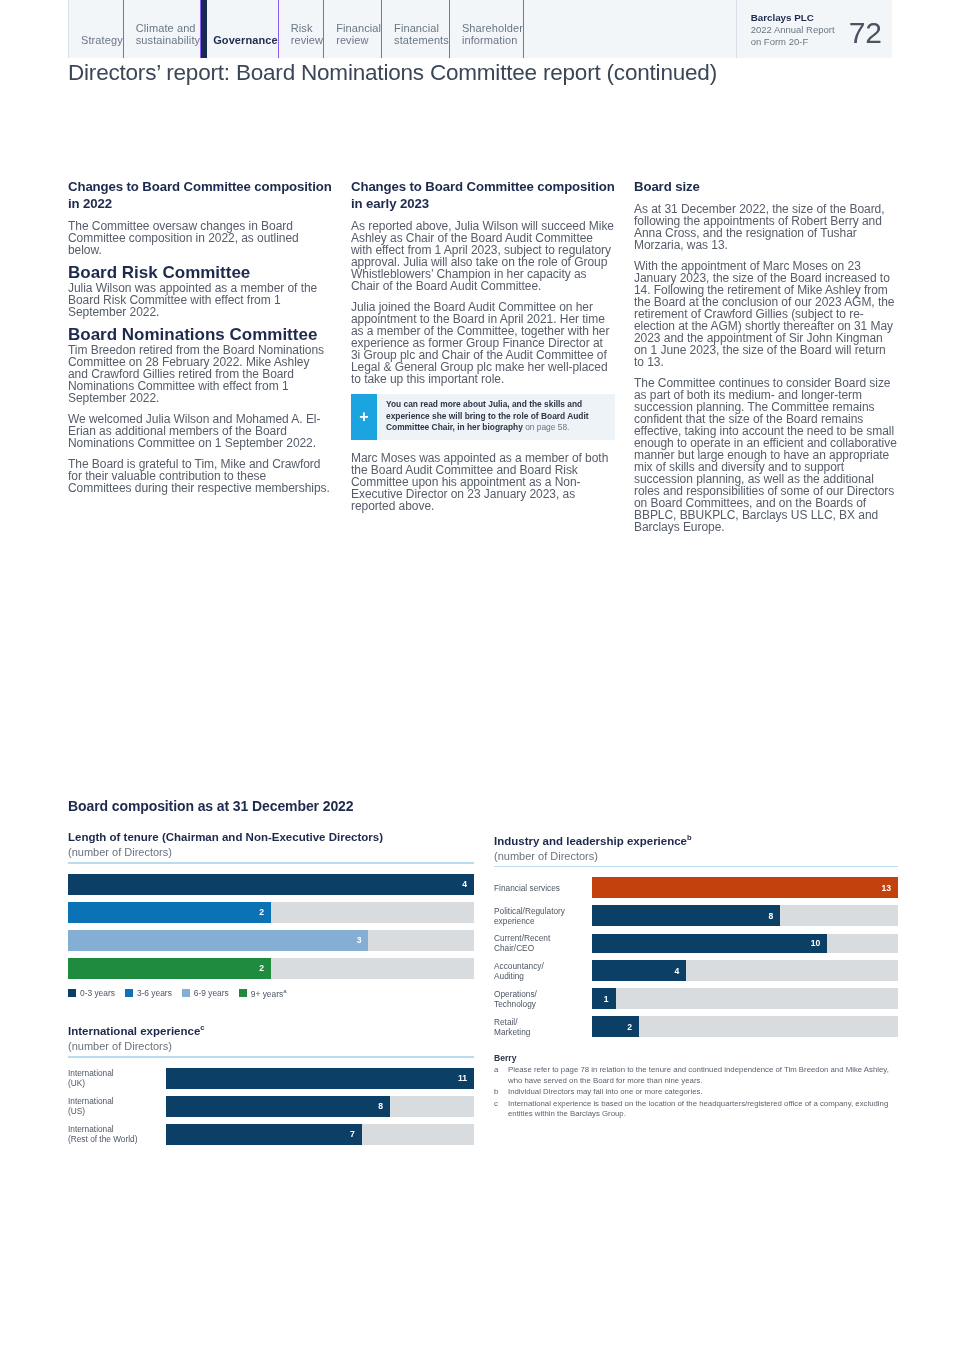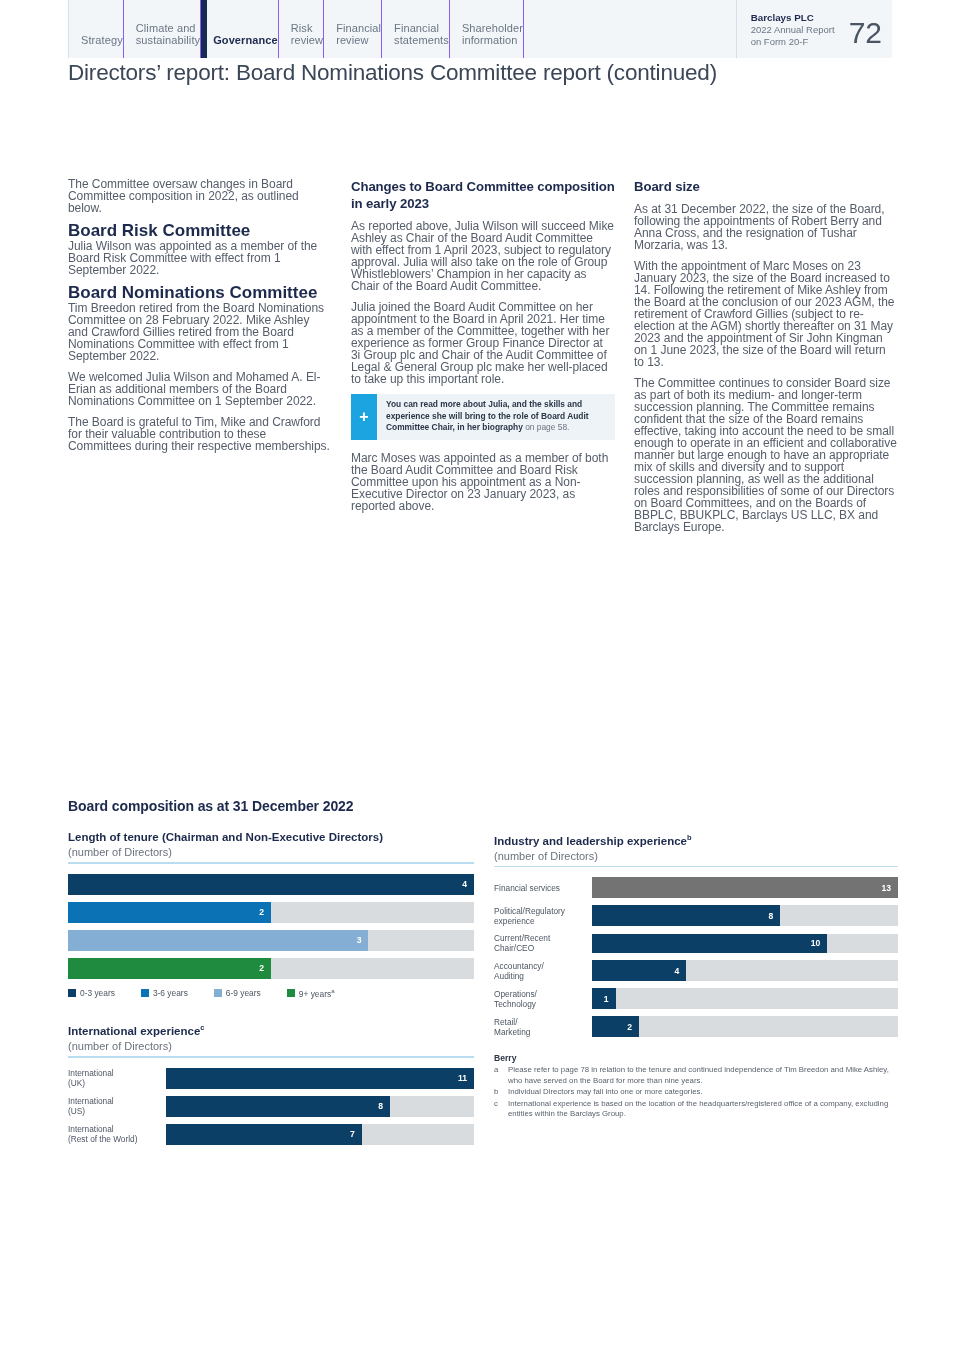--- a/index.html
+++ b/index.html
@@ -115,21 +115,21 @@
   .bar-fill {
     position: relative; height: 100%;
     display: flex; align-items: center; justify-content: flex-end;
   }
   .bar-value {
     font-size: 8.6px; font-weight: bold; color: #ffffff;
     padding-right: 7px; white-space: nowrap;
   }
 
   
-  .legend { display: flex; align-items: flex-start; gap: 26px; margin-top: 9px; }
+  .legend { display: flex; align-items: flex-start; gap: 10px; margin-top: 9px; }
   .legend-item { display: flex; align-items: center; gap: 4px; }
   .legend-swatch { width: 8px; height: 8px; display: inline-block; }
   .legend-text { font-size: 8.4px; color: #4d5664; }
   .legend-text sup { font-size: 6px; vertical-align: super; }
 
   
   .notes { margin-top: 16px; }
   .notes-title { font-size: 8.6px; font-weight: bold; color: #2b3647; margin-bottom: 2px; }
   .note-row { display: flex; font-size: 7.8px; line-height: 10.5px; color: #5a626e; margin-bottom: 1px; }
   .note-key { width: 14px; flex: 0 0 14px; }
@@ -164,20 +164,21 @@
       </div>
       <div class="page-number">72</div>
     </div>
   </div>
 
   <h1 class="page-title">Directors’ report: Board Nominations Committee report (continued)</h1>
 
   <div class="cols">
 
     <div class="col">
+      <h2 class="sec">Changes to Board Committee composition in 2022</h2>
       <p class="body">The Committee oversaw changes in Board Committee composition in 2022, as outlined below.</p>
       <h3 class="sub">Board Risk Committee</h3>
       <p class="body">Julia Wilson was appointed as a member of the Board Risk Committee with effect from 1 September 2022.</p>
       <h3 class="sub">Board Nominations Committee</h3>
       <p class="body">Tim Breedon retired from the Board Nominations Committee on 28 February 2022. Mike Ashley and Crawford Gillies retired from the Board Nominations Committee with effect from 1 September 2022.</p>
       <p class="body">We welcomed Julia Wilson and Mohamed A. El-Erian as additional members of the Board Nominations Committee on 1 September 2022.</p>
       <p class="body">The Board is grateful to Tim, Mike and Crawford for their valuable contribution to these Committees during their respective memberships.</p>
     </div>
 
     <div class="col">
@@ -302,21 +303,21 @@
 
       <div class="chart-right">
         <div>
           <div class="chart-title"><span>Industry and leadership experience</span><sup>b</sup></div>
           <div class="chart-sub">(number of Directors)</div>
           <div class="chart-rule"></div>
           <div id="industry-bars">
               <div class="bar-row">
                 <div class="bar-label" style="width: 98px; flex: 0 0 98px;">Financial services</div>
                 <div class="bar-track" style="height: 21px;">
-                  <div class="bar-fill" style="width: 100%; background: #737373; justify-content: flex-end;">
+                  <div class="bar-fill" style="width: 100%; background: #c2410c; justify-content: flex-end;">
                     <span class="bar-value">13</span>
                   </div>
                 </div>
               </div>
               <div class="bar-row">
                 <div class="bar-label" style="width: 98px; flex: 0 0 98px;">Political/Regulatory
 experience</div>
                 <div class="bar-track" style="height: 21px;">
                   <div class="bar-fill" style="width: 61.5%; background: rgb(11, 63, 102);">
                     <span class="bar-value">8</span>

